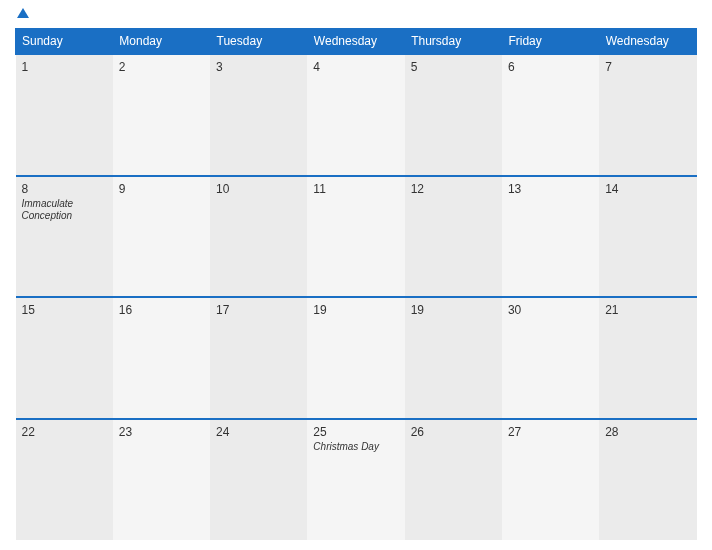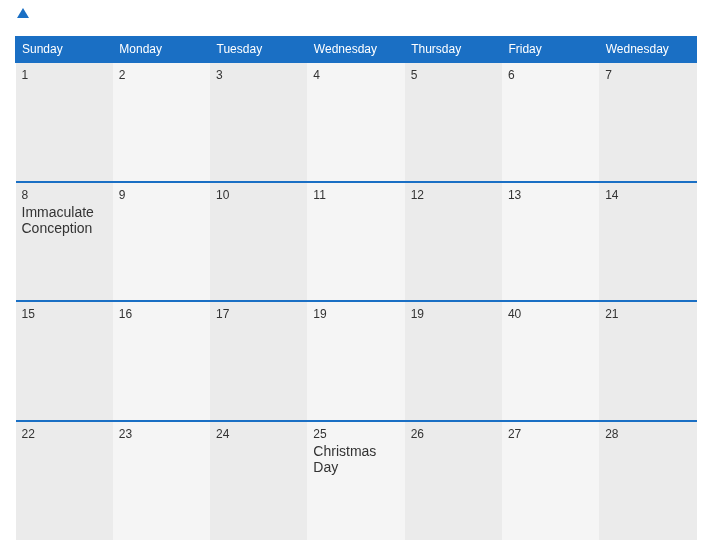--- a/index.html
+++ b/index.html
@@ -9,21 +9,20 @@
       width: 712px;
       height: 550px;
       overflow: hidden;
     }
     .calendar-wrapper {
       width: 712px;
       height: 550px;
       padding: 10px 15px 10px 15px;
       display: flex;
       flex-direction: column;
-      gap: 8px;
     }
     .header {
       display: flex;
       align-items: center;
       justify-content: space-between;
       margin-bottom: 8px;
     }
     .logo {
       display: flex;
       flex-direction: column;
@@ -103,23 +102,24 @@
     .calendar-table tbody td:nth-child(even) {
       background: #f5f5f5;
     }
     .day-number {
       display: block;
       font-size: 12px;
       margin-bottom: 2px;
     }
     .holiday-label {
       display: block;
-      font-size: 14px;
+      font-size: 10px;
       color: #333;
       line-height: 1.2;
+      font-style: italic;
     }
   </style>
 </head>
 <body>
 
 <div class="calendar-wrapper">
   <div class="header">
     <div class="logo">
       <span class="logo-general"></span>
       <div class="logo-row">
@@ -204,21 +204,21 @@
           <td>
             <span class="day-number">17</span>
           </td>
           <td>
             <span class="day-number">19</span>
           </td>
           <td>
             <span class="day-number">19</span>
           </td>
           <td>
-            <span class="day-number">40</span>
+            <span class="day-number">30</span>
           </td>
           <td>
             <span class="day-number">21</span>
           </td>
         </tr>
         <tr>
           <td>
             <span class="day-number">22</span>
           </td>
           <td>

